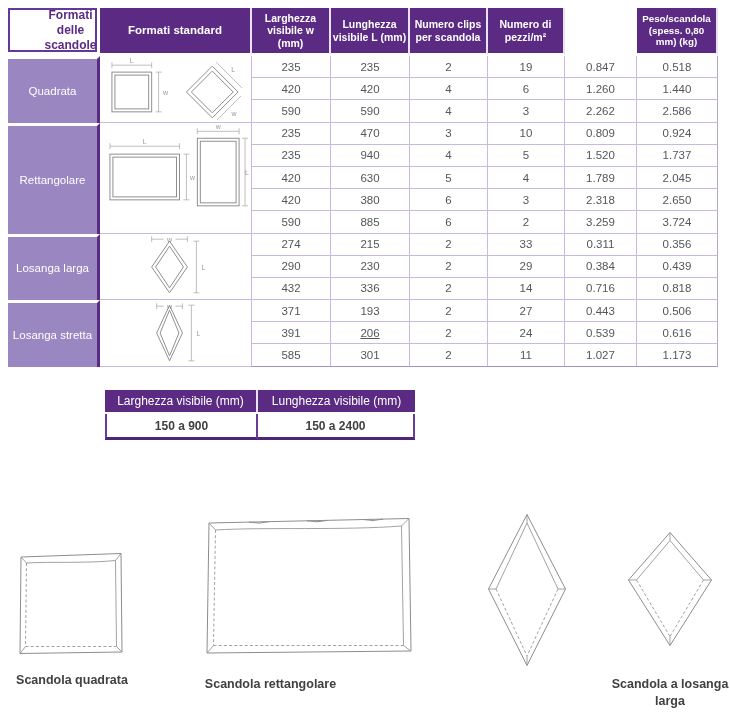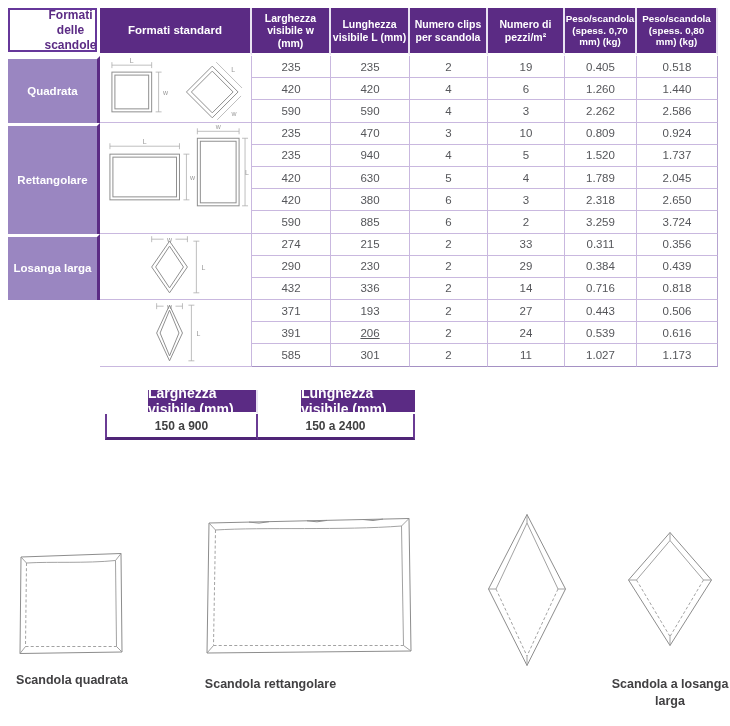--- a/index.html
+++ b/index.html
@@ -56,21 +56,21 @@
     font-weight: bold;
     font-size: 12px;
     line-height: 1.25;
     text-align: center;
     display: flex; align-items: center; justify-content: center; padding-left: 36px;
   }
   .grp {
     grid-column: 1;
     background: var(--light-purple);
     color: #fff;
-    font-weight: bold;
+    font-weight: normal;
     font-size: 11.5px;
     text-align: center;
     display: flex; align-items: center; justify-content: center;
     border-top: 3px solid #fff;
     border-right: 3px solid var(--dark-purple);
     padding: 2px;
   }
   .dia {
     grid-column: 2;
     background: #fff;
@@ -105,24 +105,23 @@
   }
   .ct-title {
     grid-column: 1 / span 2;
     background: var(--dark-purple);
     color: #fff; font-weight: bold; font-size: 12px;
     display: flex; align-items: center; justify-content: center;
     border-bottom: 2px solid #fff;
   }
   .ct-head {
     background: var(--dark-purple);
-    color: #fff; font-weight: bold; font-size: 14px;
+    color: #fff; font-weight: normal; font-size: 12px;
     display: flex; align-items: center; justify-content: center;
     border-bottom: 2px solid #fff;
-    margin-left: 43px;
   }
   .ct-head.first { border-right: 2px solid var(--sep-light); }
   .ct-value {
     background: #fff;
     color: #404041; font-weight: bold; font-size: 12px;
     display: flex; align-items: center; justify-content: center;
     border-bottom: 3px solid #4f2577;
     border-right: 2px solid #6a3b94;
   }
   .ct-value.first { border-left: 2px solid #6a3b94; }
@@ -147,26 +146,26 @@
 <div id="canvas">
 
   <div id="main-table">
 
     <div class="corner">Formati delle scandole</div>
     <div class="hdr formats" style="grid-column:2">Formati standard</div>
     <div class="hdr" style="grid-column:3">Larghezza visibile w (mm)</div>
     <div class="hdr" style="grid-column:4">Lunghezza visibile L (mm)</div>
     <div class="hdr" style="grid-column:5">Numero clips per scandola</div>
     <div class="hdr" style="grid-column:6">Numero di pezzi/m²</div>
-    <div class="hdr small" style="grid-column:7">Peso/scandola (spess. 0,70 mm) (kg)</div>
     <div class="hdr small" style="grid-column:8">Peso/scandola (spess. 0,80 mm) (kg)</div>
 
     <div class="grp" style="grid-row:2 / span 3">Quadrata</div>
     <div class="grp" style="grid-row:5 / span 5">Rettangolare</div>
     <div class="grp" style="grid-row:10 / span 3">Losanga larga</div>
+    <div class="grp" style="grid-row:13 / span 3">Losanga stretta</div>
 
     <div class="dia" style="grid-row:2 / span 3">
       <svg width="152" height="66" viewBox="0 0 152 66">
         <line class="dim-line" x1="12" y1="9" x2="52" y2="9"></line>
         <line class="dim-line" x1="12" y1="6" x2="12" y2="12"></line>
         <line class="dim-line" x1="52" y1="6" x2="52" y2="12"></line>
         <text class="dim-label" x="32" y="7">L</text>
         <rect class="shape-line" x="12" y="16" width="40" height="40"></rect>
         <rect class="shape-line" x="15" y="19" width="34" height="34"></rect>
         <line class="dim-line" x1="59" y1="16" x2="59" y2="56"></line>
@@ -233,21 +232,21 @@
         <line class="dim-line" x1="89" y1="5" x2="95" y2="5"></line>
         <line class="dim-line" x1="89" y1="61" x2="95" y2="61"></line>
         <text class="dim-label" x="99" y="36">L</text>
       </svg>
     </div>
 
   <div class="dcell" style="grid-area: 2 / 3;">235</div>
       <div class="dcell" style="grid-area: 2 / 4;">235</div>
       <div class="dcell" style="grid-area: 2 / 5;">2</div>
       <div class="dcell" style="grid-area: 2 / 6;">19</div>
-      <div class="dcell" style="grid-area: 2 / 7;">0.405</div>
+      <div class="dcell" style="grid-area: 2 / 7;">0.847</div>
       <div class="dcell last-col" style="grid-area: 2 / 8;">0.518</div>
       <div class="dcell" style="grid-area: 3 / 3;">420</div>
       <div class="dcell" style="grid-area: 3 / 4;">420</div>
       <div class="dcell" style="grid-area: 3 / 5;">4</div>
       <div class="dcell" style="grid-area: 3 / 6;">6</div>
       <div class="dcell" style="grid-area: 3 / 7;">1.260</div>
       <div class="dcell last-col" style="grid-area: 3 / 8;">1.440</div>
       <div class="dcell" style="grid-area: 4 / 3;">590</div>
       <div class="dcell" style="grid-area: 4 / 4;">590</div>
       <div class="dcell" style="grid-area: 4 / 5;">4</div>

